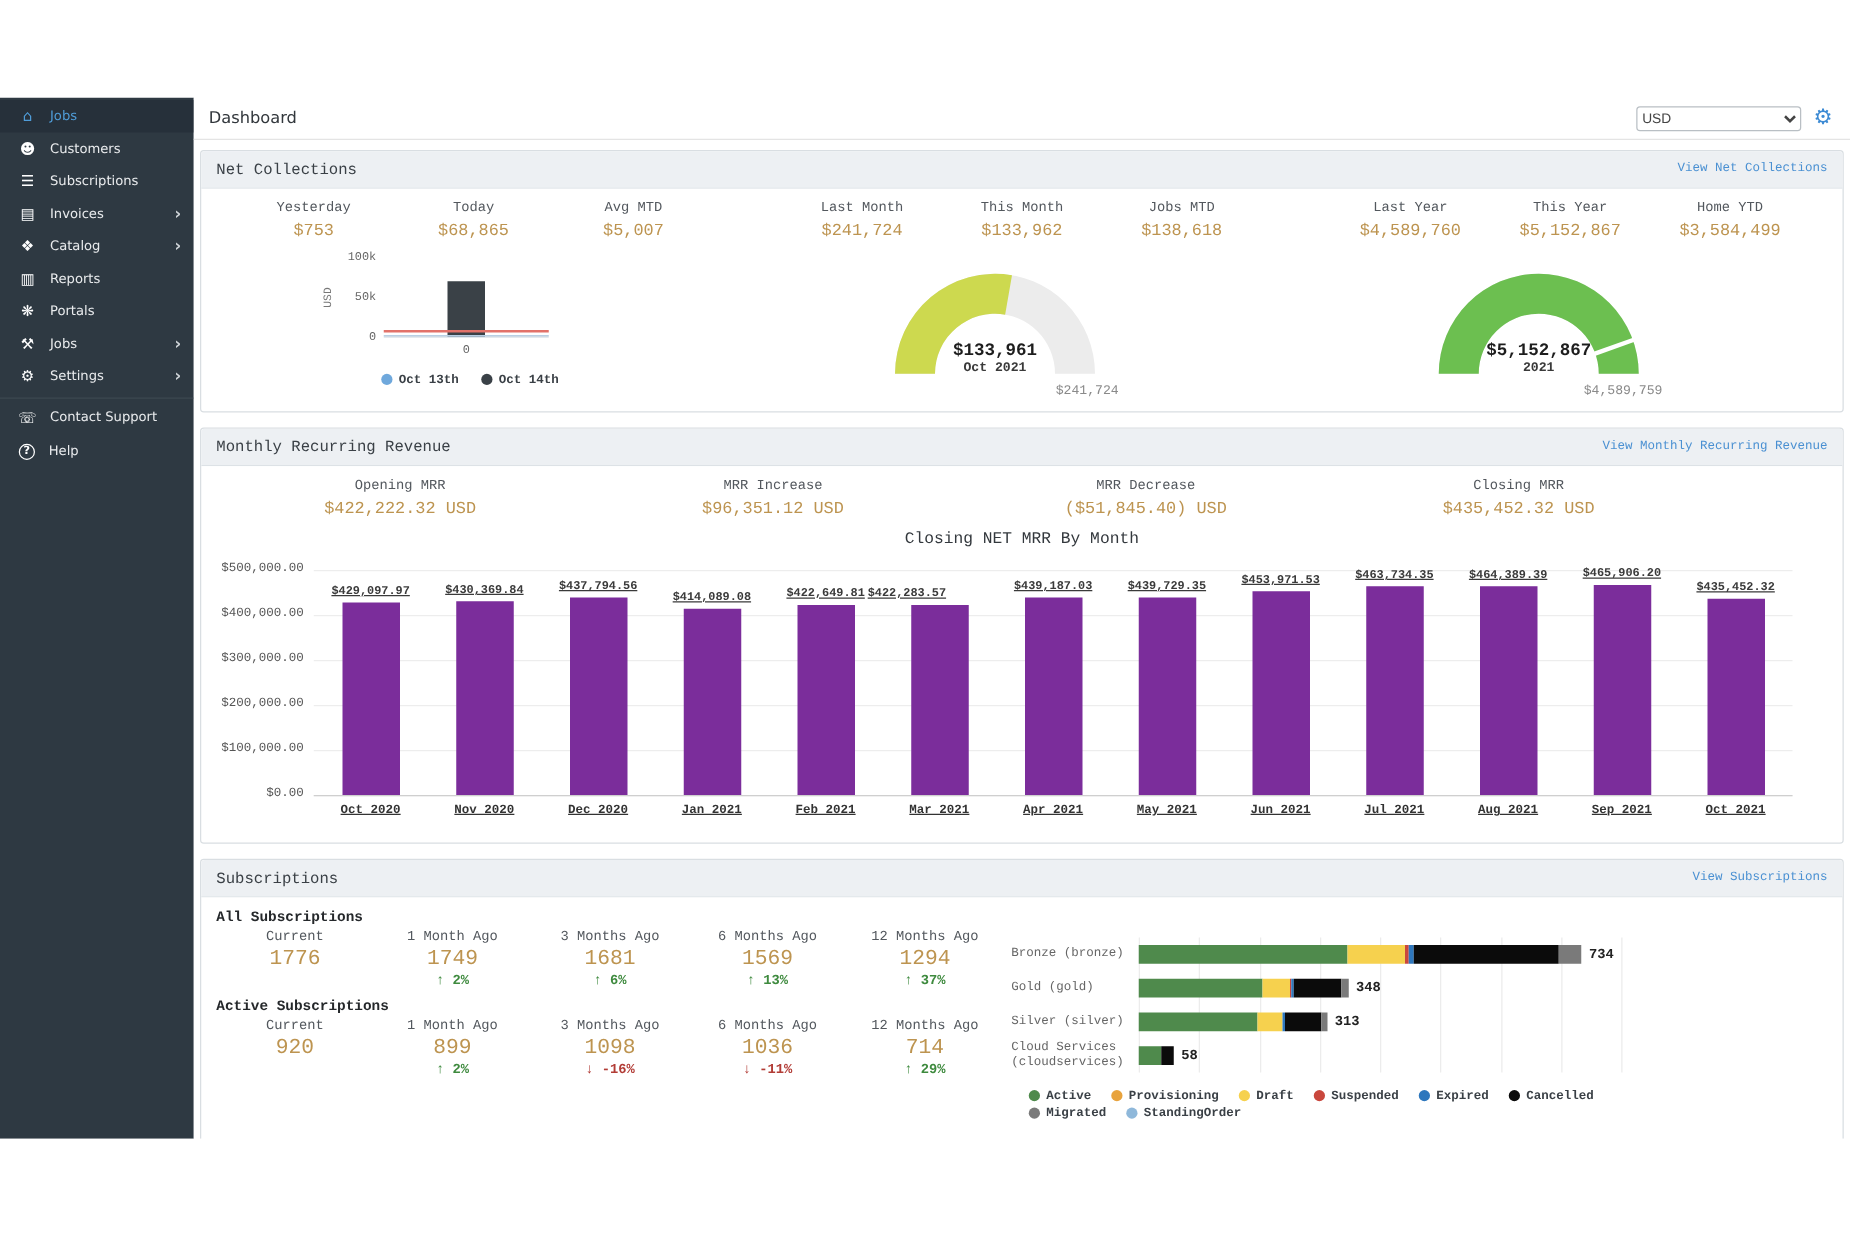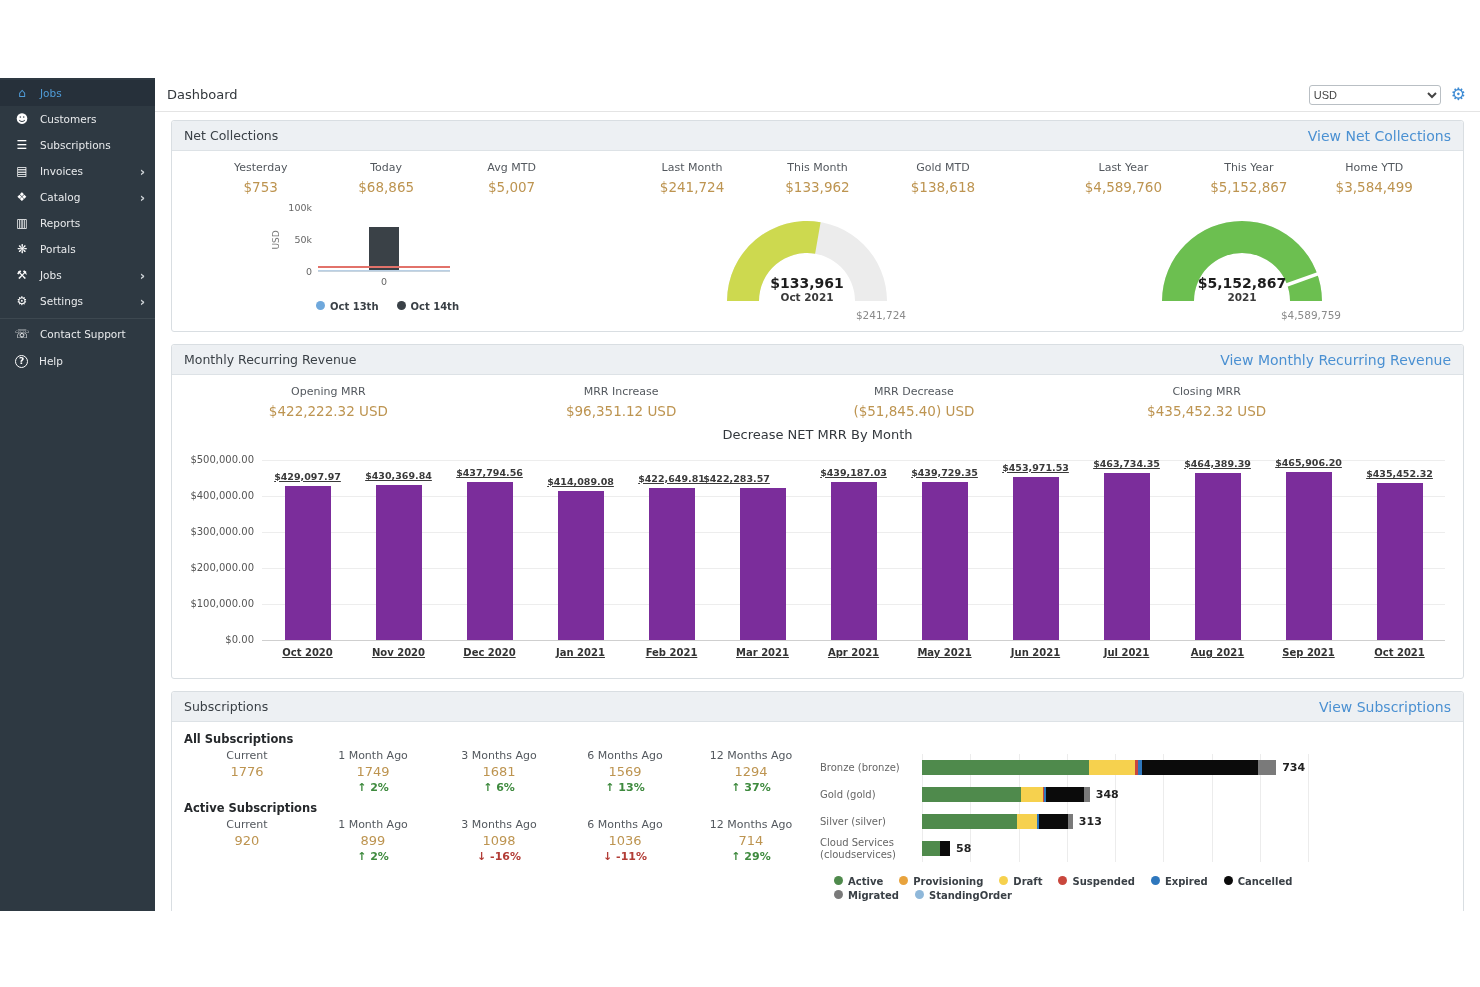--- a/index.html
+++ b/index.html
@@ -21,26 +21,26 @@
 
   
   main { flex:1; display:flex; flex-direction:column; background:#fff; min-width:0; }
   .topbar { height:34px; display:flex; align-items:center; justify-content:space-between;
             padding:0 14px 0 12px; border-bottom:1px solid #e4e4e4; flex-shrink:0; }
   .page-title { font-size:13px; color:#32373c; }
   .topbar-right { display:flex; align-items:center; gap:10px; }
   select { width:132px; height:20px; font-size:11px; color:#444; border:1px solid #b9bfc4; border-radius:3px; background:#fff; }
   .gear { color:#3d8bd4; font-size:17px; cursor:pointer; line-height:1; }
 
-  .content { flex:1; padding:8px 16px; overflow:hidden; }
+  .content { flex:1; padding:8px 5px; overflow:hidden;font-family:Liberation Mono, monospace; }
   .panel { border:1px solid #d9dee2; border-radius:3px; margin-bottom:12px; background:#fff; }
   .panel-head { height:30px; background:#edf0f3; display:flex; align-items:center; justify-content:space-between;
                 padding:0 12px; border-bottom:1px solid #dde2e6; border-radius:3px 3px 0 0; }
   .panel-title { font-size:12.5px; color:#3a4046; }
-  .panel-link { font-size:14px; color:#4a90d2; cursor:pointer; text-decoration:none; }
+  .panel-link { font-size:10px; color:#4a90d2; cursor:pointer; text-decoration:none; }
 
   
   .nc-stats { display:flex; padding:10px 26px 0; }
   .nc-group { flex:1; display:flex; }
   .nc-group + .nc-group { margin-left:55px; }
   .stat { flex:1; text-align:center; }
   .stat-label { font-size:11px; color:#53585e; margin-bottom:5px; }
   .stat-value { font-size:13.5px; color:#bd9450; }
   .nc-charts { position:relative; height:132px; margin-top:4px; }
   #chart-mini { position:absolute; left:100px; top:0; width:250px; height:125px; }
@@ -73,21 +73,21 @@
                text-decoration:underline; white-space:nowrap; cursor:pointer; }
   .x-label { position:absolute; text-align:center; font-size:10px; font-weight:bold; color:#333;
              text-decoration:underline; cursor:pointer; }
 
   
   .sub-body { position:relative; padding:6px 0 0 12px; min-height:210px; }
   .sub-heading { font-size:11.5px; font-weight:bold; color:#25282b; margin:4px 0 3px; }
   .sub-stats { display:flex; width:630px; margin-bottom:4px;justify-content:center; }
   .sub-stat { flex:1; text-align:center; }
   .sub-label { font-size:11px; color:#53585e; margin-bottom:2px; }
-  .sub-value { font-size:13px; color:#bd9450; }
+  .sub-value { font-size:17px; color:#bd9450; }
   .sub-change { font-size:11px; font-weight:bold; height:16px; margin-top:2px; }
   .sub-change.up { color:#3e8a3e; } .sub-change.down { color:#b23c36; }
   #chart-stacked { position:absolute; left:648px; top:28px; width:620px; height:180px; }
   .hgrid { position:absolute; width:1px; background:#ececec; }
   .srow { position:absolute; left:0; width:100%; display:flex; align-items:center; }
   .srow-label { width:92px; text-align:left; font-size:10px; color:#666; line-height:1.15; flex-shrink:0; }
   .sbar { display:flex; margin-left:10px; }
   .hseg { height:15px; }
   .stotal { font-size:11px; font-weight:bold; color:#222; margin-left:6px; white-space:nowrap; }
   .sleg { position:absolute; left:14px; top:126px; display:flex; flex-wrap:wrap; width:480px; column-gap:16px; row-gap:3px; }
@@ -184,21 +184,21 @@
               <div class="nc-group">
                 <div class="stat">
                   <div class="stat-label">Last Month</div>
                   <div class="stat-value">$241,724</div>
                 </div>
                 <div class="stat">
                   <div class="stat-label">This Month</div>
                   <div class="stat-value">$133,962</div>
                 </div>
                 <div class="stat">
-                  <div class="stat-label">Gold MTD</div>
+                  <div class="stat-label">Jobs MTD</div>
                   <div class="stat-value">$138,618</div>
                 </div>
               </div>
               <div class="nc-group">
                 <div class="stat">
                   <div class="stat-label">Last Year</div>
                   <div class="stat-value">$4,589,760</div>
                 </div>
                 <div class="stat">
                   <div class="stat-label">This Year</div>
@@ -271,21 +271,21 @@
               </div>
               <div class="stat">
                 <div class="stat-label">MRR Decrease</div>
                 <div class="stat-value">($51,845.40) USD</div>
               </div>
               <div class="stat">
                 <div class="stat-label">Closing MRR</div>
                 <div class="stat-value">$435,452.32 USD</div>
               </div>
             </div>
-          <div class="chart-title">Decrease NET MRR By Month</div>
+          <div class="chart-title">Closing NET MRR By Month</div>
           <div id="chart-mrr">
               <div class="grid-line" style="left:78px;top:18.0px;width:1183px"></div>
               <span class="y-tick" style="left:0;top:12.0px;width:70px">$500,000.00</span>
               <div class="grid-line" style="left:78px;top:54.0px;width:1183px"></div>
               <span class="y-tick" style="left:0;top:48.0px;width:70px">$400,000.00</span>
               <div class="grid-line" style="left:78px;top:90.0px;width:1183px"></div>
               <span class="y-tick" style="left:0;top:84.0px;width:70px">$300,000.00</span>
               <div class="grid-line" style="left:78px;top:126.0px;width:1183px"></div>
               <span class="y-tick" style="left:0;top:120.0px;width:70px">$200,000.00</span>
               <div class="grid-line" style="left:78px;top:162.0px;width:1183px"></div>

